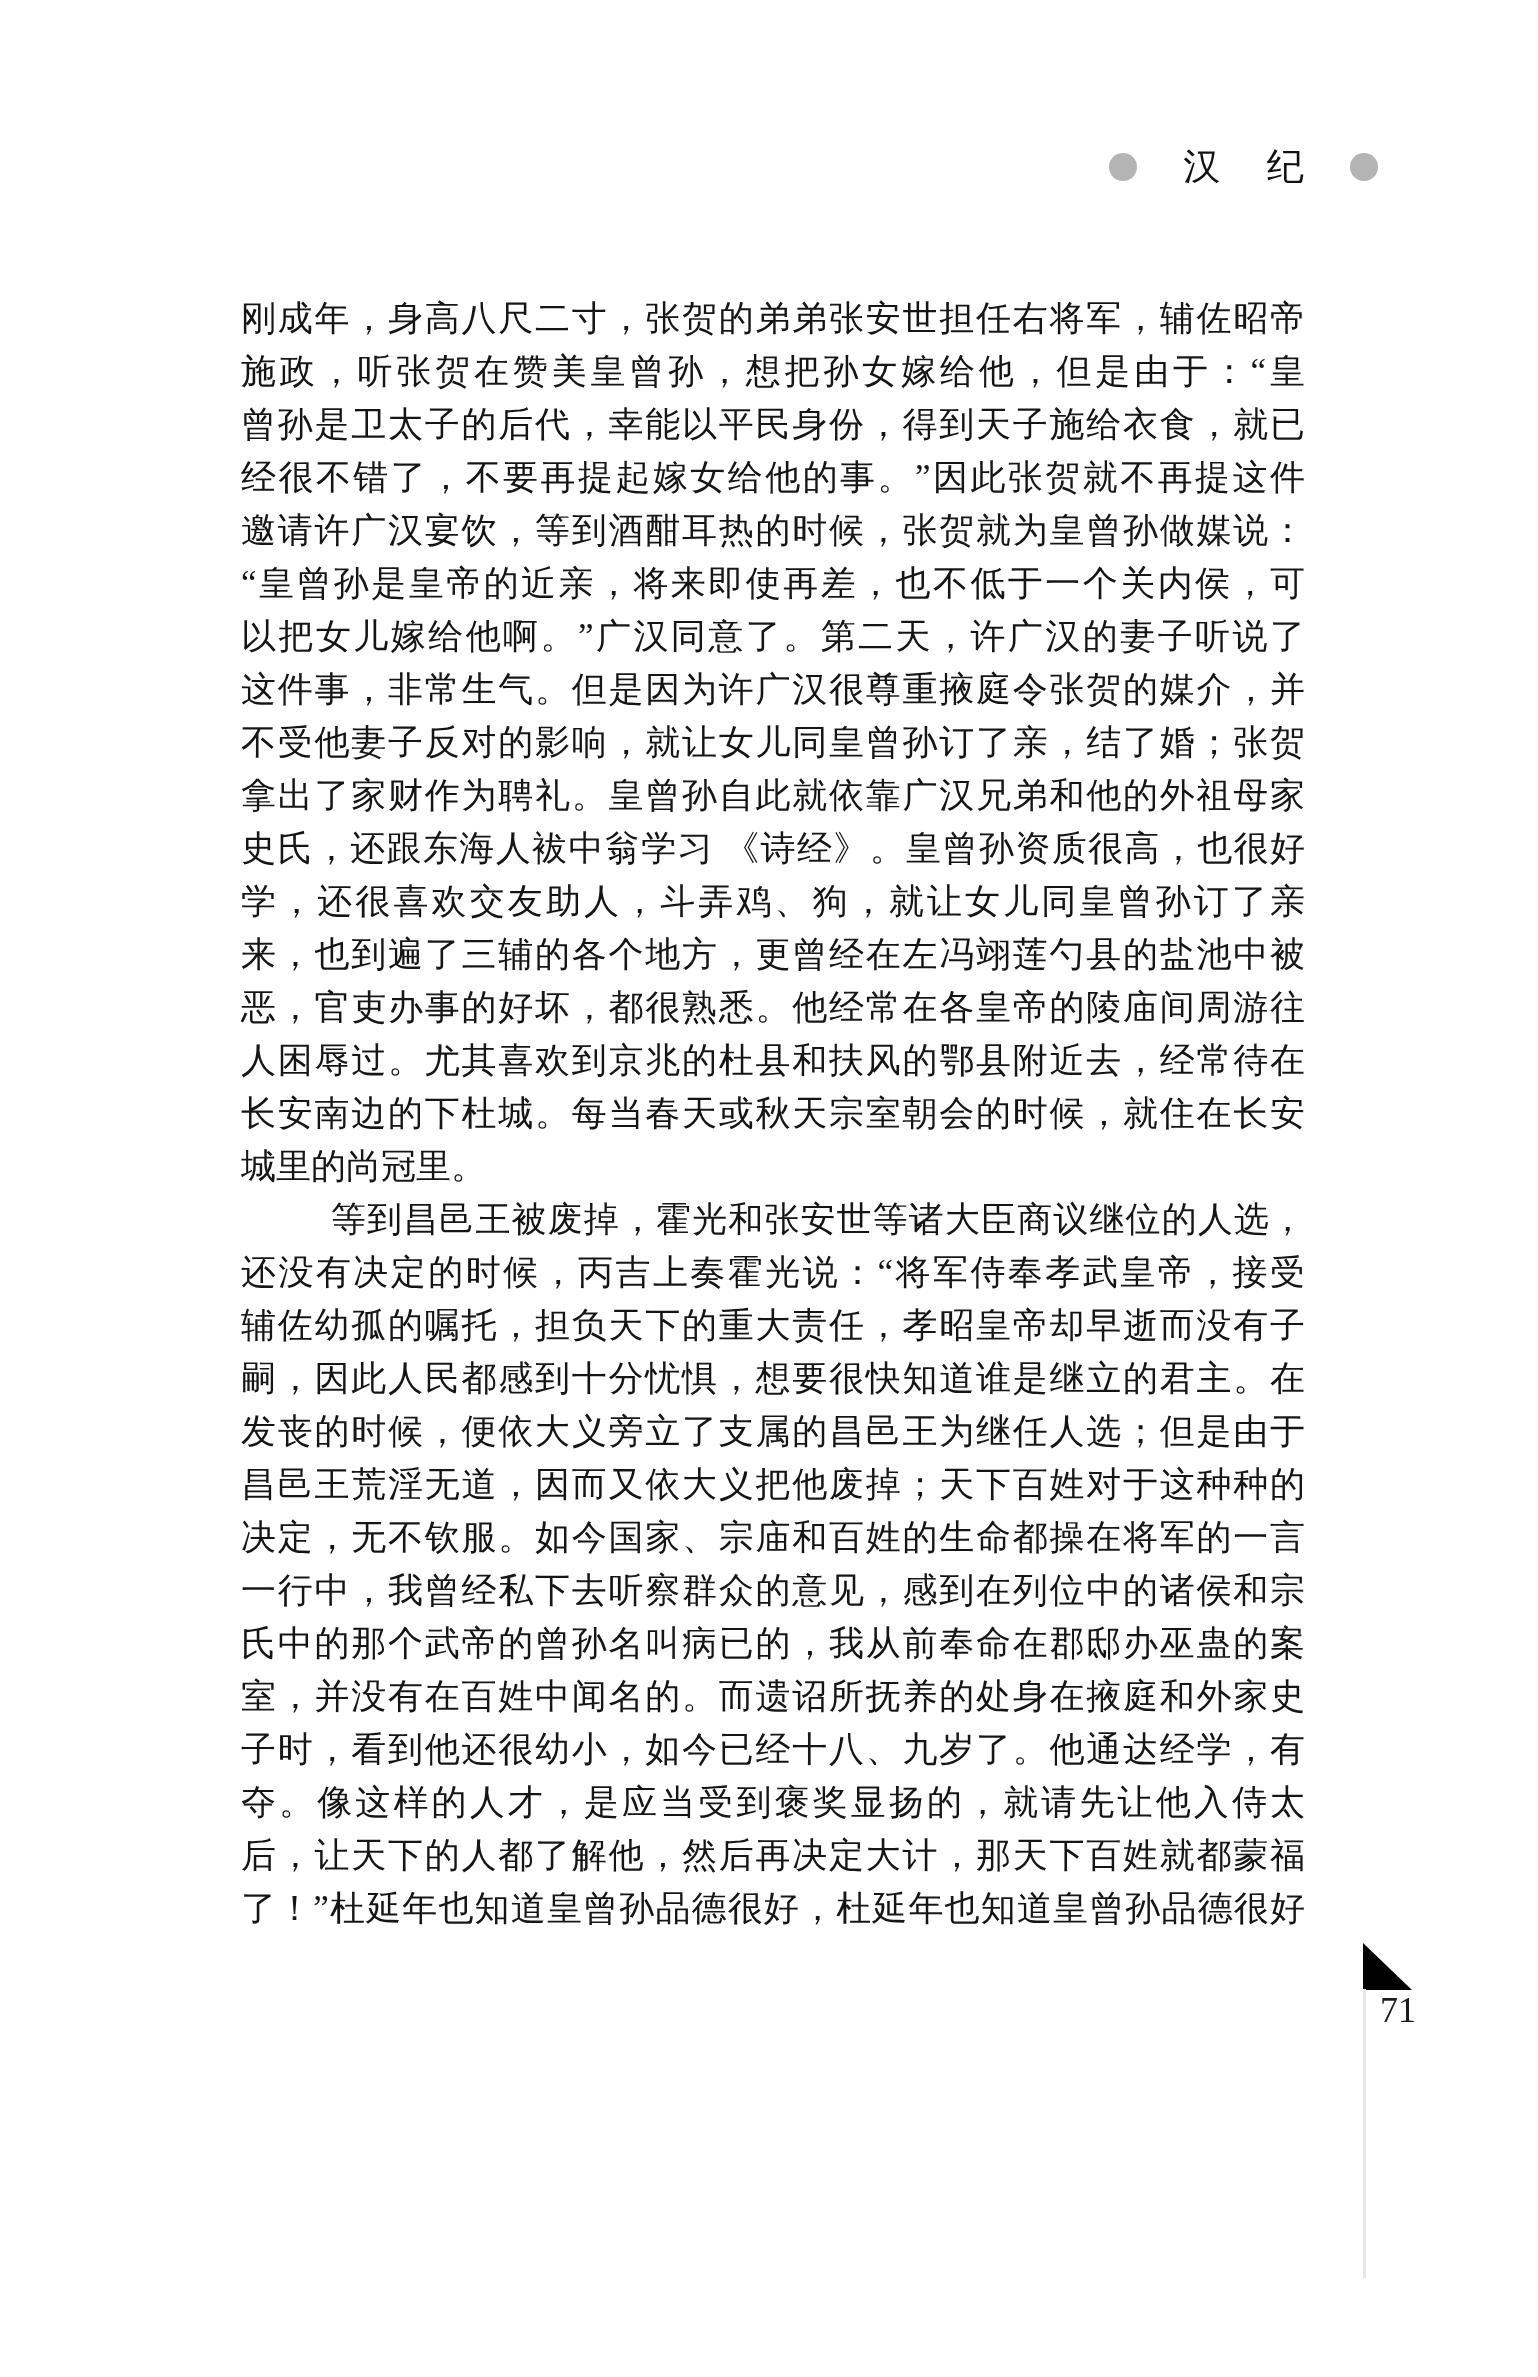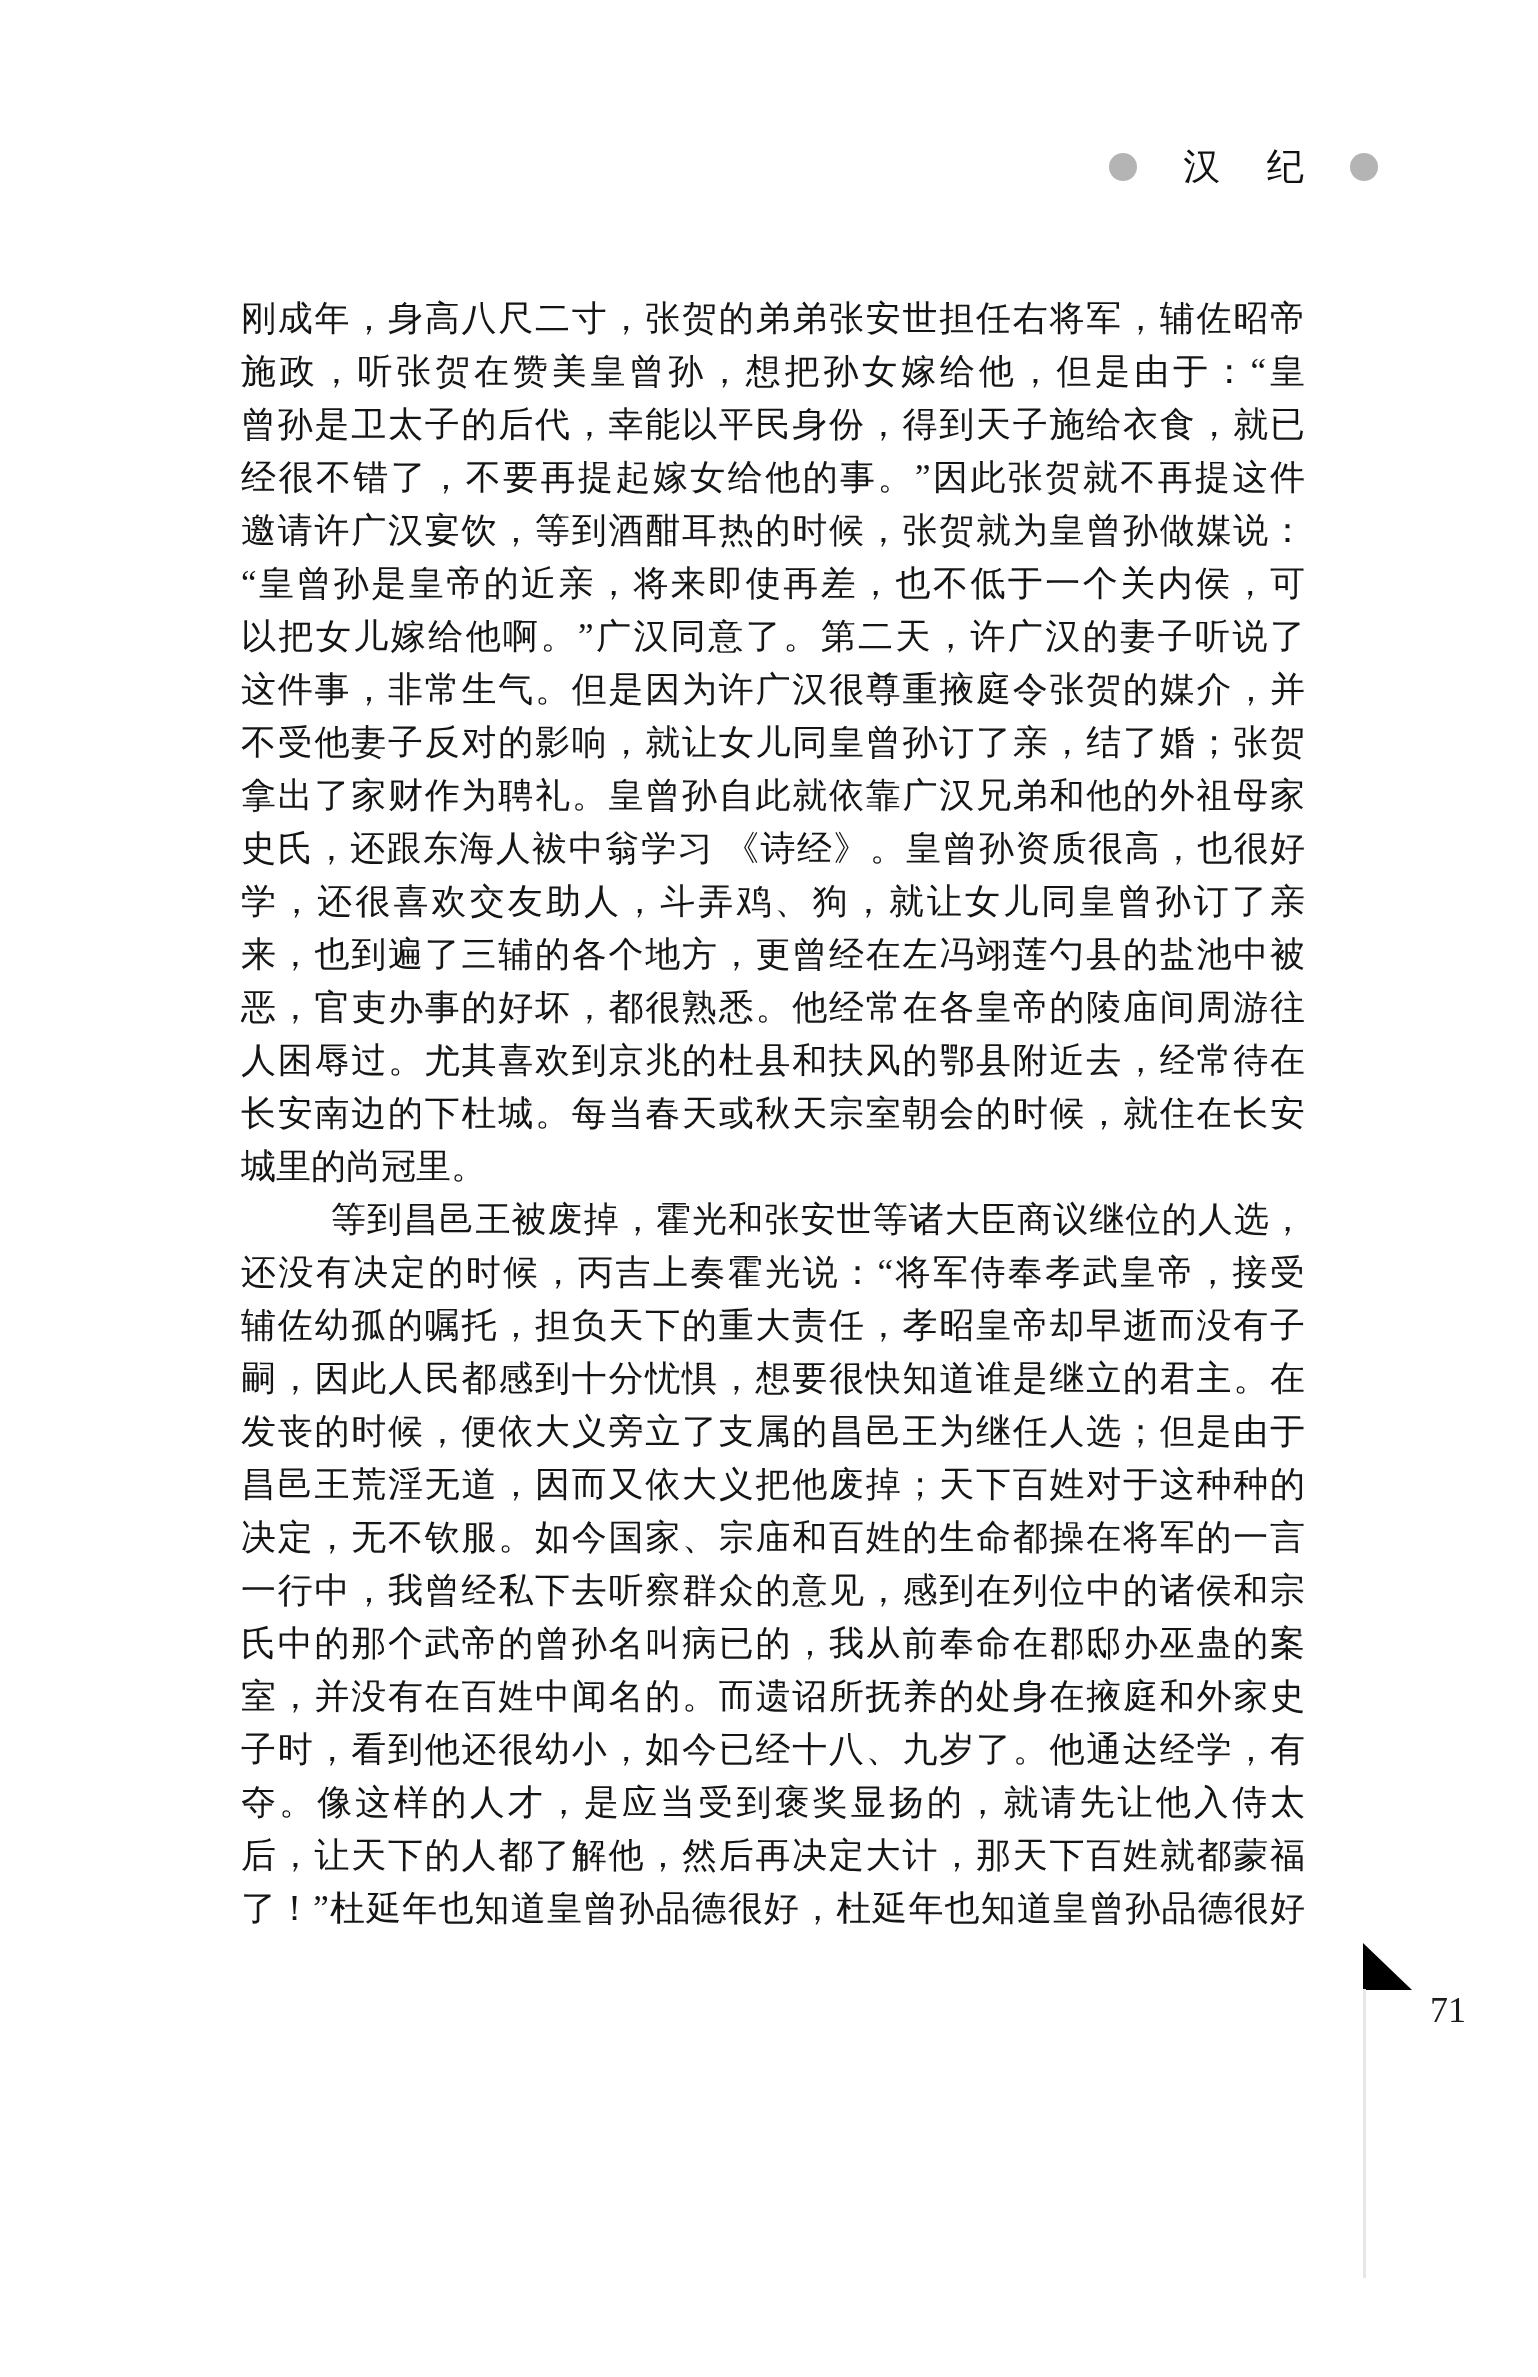--- a/index.html
+++ b/index.html
@@ -71,21 +71,21 @@
   .side-rule {
     position: absolute;
     left: 1363px;
     top: 1989px;
     width: 2.6px;
     height: 289px;
     background: #e7e7e7;
   }
   .page-number {
     position: absolute;
-    left: 1430px;
+    left: 1380px;
     top: 1991px;
     font-size: 36px;
     line-height: 39px;
     color: #1c1c1c;
   }
 </style>
 </head>
 <body>
 
 <div class="page" style="background: rgb(255, 255, 255);">

